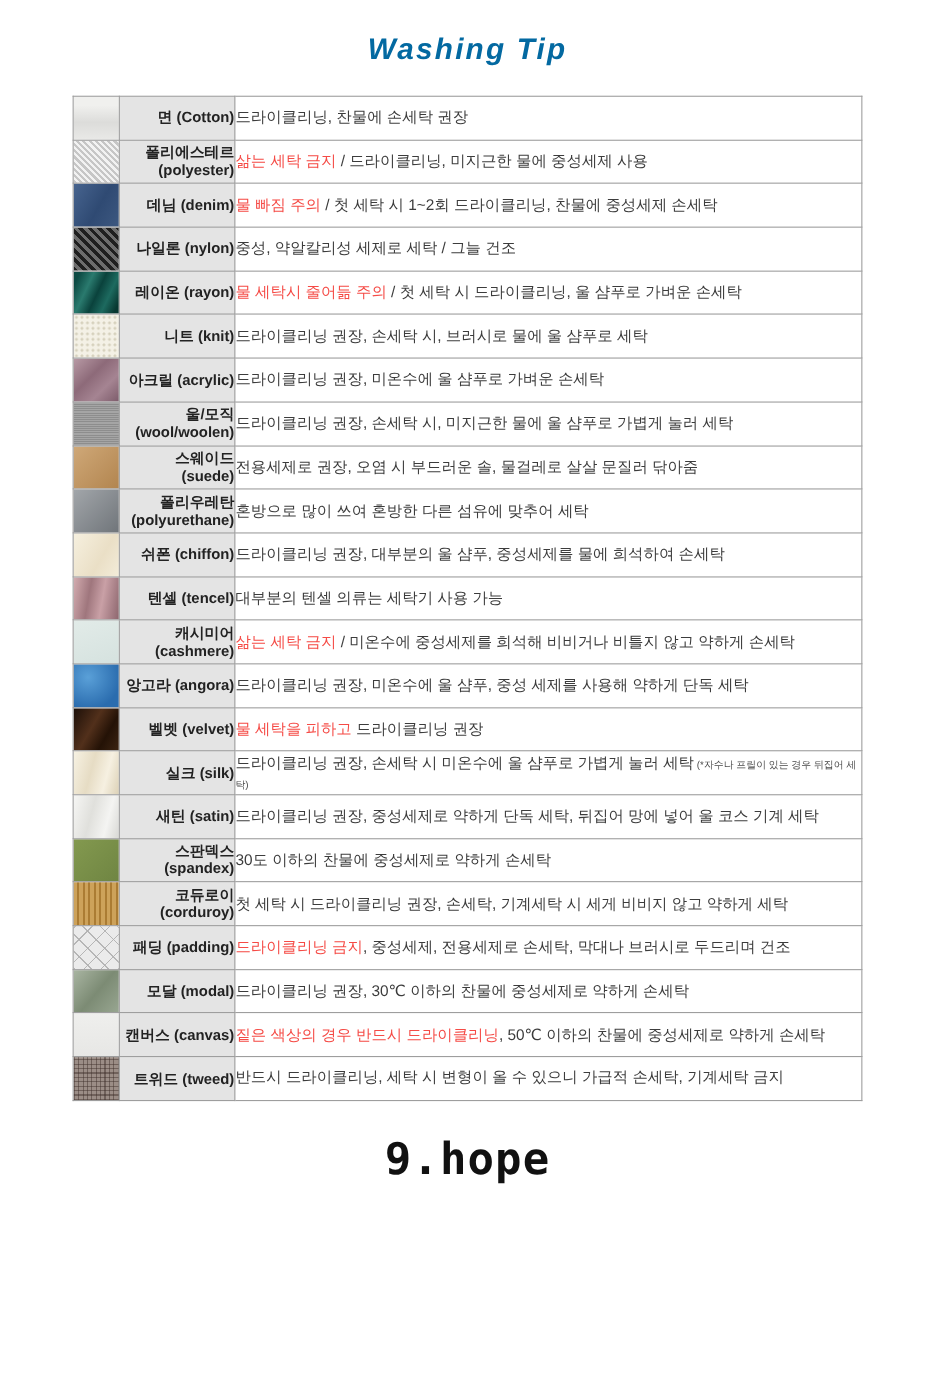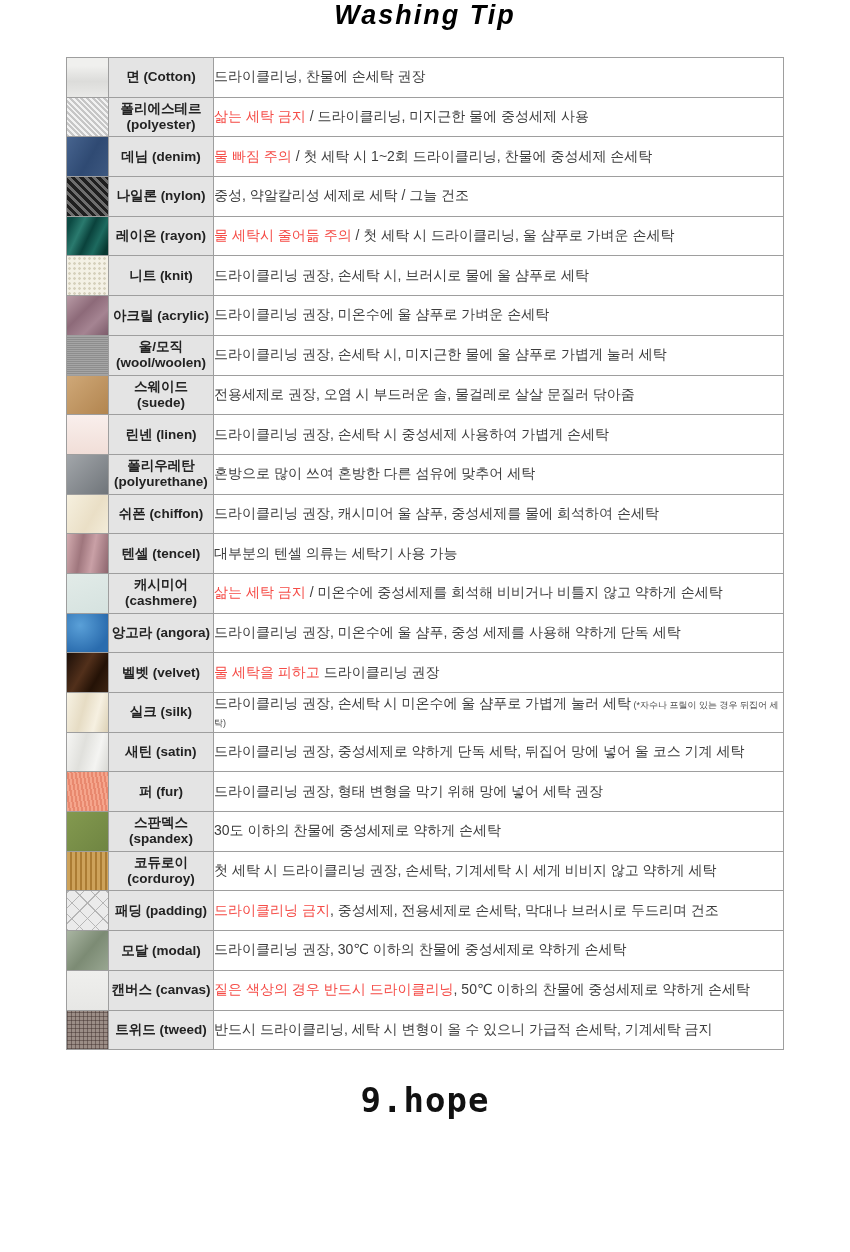--- a/index.html
+++ b/index.html
@@ -10,26 +10,27 @@
   }
   .page {
     position: relative;
     width: 850px;
     height: 1252px;
     background: #ffffff;
     overflow: hidden;
   }
   .page-title {
     margin: 0;
+    padding-top: 30px;
     text-align: center;
     font-size: 27px;
     font-weight: 700;
     font-style: italic;
     letter-spacing: 2px;
-    color: #000000;
+    color: #0369a1;
   }
   table.washing-table {
     border-collapse: collapse;
     table-layout: fixed;
     width: 717px;
     margin: 26px 0 0 66px;
   }
   table.washing-table td {
     border: 1px solid #9e9e9e;
     height: 38.7px;
@@ -39,21 +40,21 @@
   col.c-swatch { width: 42px; }
   col.c-name   { width: 105px; }
   col.c-desc   { width: 570px; }
   td.cell-swatch { padding: 0; }
   .swatch {
     width: 100%; height: 38.7px;
     display: block;
   }
   td.cell-name {
     background: #e4e4e4;
-    text-align: center;
+    text-align: right;
     font-size: 13.5px;
     font-weight: 700;
     color: #222;
     line-height: 1.18;
     white-space: pre-line;
     padding: 0 2px;
   }
   td.cell-desc {
     background: #ffffff;
     font-size: 14px;
@@ -61,21 +62,21 @@
     padding: 0 8px 0 14px;
     letter-spacing: 0;
   }
   td.cell-desc .red { color: #f54b46; }
   td.cell-desc .note { font-size: 9px; color: #4a4a4a; }
   .brand {
     margin-top: 30px;
     text-align: center;
     font-family: "DejaVu Sans Mono", "Liberation Mono", monospace;
     font-weight: 700;
-    font-size: 34px;
+    font-size: 40px;
     letter-spacing: 1px;
     color: #111;
   }
 
   
   .sw-cotton   { background: linear-gradient(180deg,#f0f0ee 20%,#dcdcda 60%,#e9e9e7); }
   .sw-polyester{ background: repeating-linear-gradient(45deg,#c6c6c6 0 2px,#f2f2f2 2px 4px); }
   .sw-denim    { background: linear-gradient(120deg,#47648f,#2f4a73 55%,#3d5880); }
   .sw-nylon    { background: repeating-linear-gradient(45deg,#1f1f1f 0 3px,#6d6d6d 3px 6px); }
   .sw-rayon    { background: linear-gradient(115deg,#0c4a43 10%,#2a7a6e 32%,#0a423c 52%,#1d6a5f 72%,#083831 92%); }
@@ -182,39 +183,32 @@
         <tr>
     <td class="cell-swatch">
       <span class="swatch sw-suede"></span>
     </td>
     <td class="cell-name">스웨이드
 (suede)</td>
     <td class="cell-desc"><span>전용세제로 권장, 오염 시 부드러운 솔, 물걸레로 살살 문질러 닦아줌</span></td>
   </tr>
         <tr>
     <td class="cell-swatch">
-      <span class="swatch sw-linen"></span>
-    </td>
-    <td class="cell-name">린넨 (linen)</td>
-    <td class="cell-desc"><span>드라이클리닝 권장, 손세탁 시 중성세제 사용하여 가볍게 손세탁</span></td>
-  </tr>
-        <tr>
-    <td class="cell-swatch">
       <span class="swatch sw-polyurethane"></span>
     </td>
     <td class="cell-name">폴리우레탄
 (polyurethane)</td>
     <td class="cell-desc"><span>혼방으로 많이 쓰여 혼방한 다른 섬유에 맞추어 세탁</span></td>
   </tr>
         <tr>
     <td class="cell-swatch">
       <span class="swatch sw-chiffon"></span>
     </td>
     <td class="cell-name">쉬폰 (chiffon)</td>
-    <td class="cell-desc"><span>드라이클리닝 권장, 캐시미어 울 샴푸, 중성세제를 물에 희석하여 손세탁</span></td>
+    <td class="cell-desc"><span>드라이클리닝 권장, 대부분의 울 샴푸, 중성세제를 물에 희석하여 손세탁</span></td>
   </tr>
         <tr>
     <td class="cell-swatch">
       <span class="swatch sw-tencel"></span>
     </td>
     <td class="cell-name">텐셀 (tencel)</td>
     <td class="cell-desc"><span>대부분의 텐셀 의류는 세탁기 사용 가능</span></td>
   </tr>
         <tr>
     <td class="cell-swatch">
@@ -247,27 +241,20 @@
   </tr>
         <tr>
     <td class="cell-swatch">
       <span class="swatch sw-satin"></span>
     </td>
     <td class="cell-name">새틴 (satin)</td>
     <td class="cell-desc"><span>드라이클리닝 권장, 중성세제로 약하게 단독 세탁, 뒤집어 망에 넣어 울 코스 기계 세탁</span></td>
   </tr>
         <tr>
     <td class="cell-swatch">
-      <span class="swatch sw-fur"></span>
-    </td>
-    <td class="cell-name">퍼 (fur)</td>
-    <td class="cell-desc"><span>드라이클리닝 권장, 형태 변형을 막기 위해 망에 넣어 세탁 권장</span></td>
-  </tr>
-        <tr>
-    <td class="cell-swatch">
       <span class="swatch sw-spandex"></span>
     </td>
     <td class="cell-name">스판덱스
 (spandex)</td>
     <td class="cell-desc"><span>30도 이하의 찬물에 중성세제로 약하게 손세탁</span></td>
   </tr>
         <tr>
     <td class="cell-swatch">
       <span class="swatch sw-corduroy"></span>
     </td>

